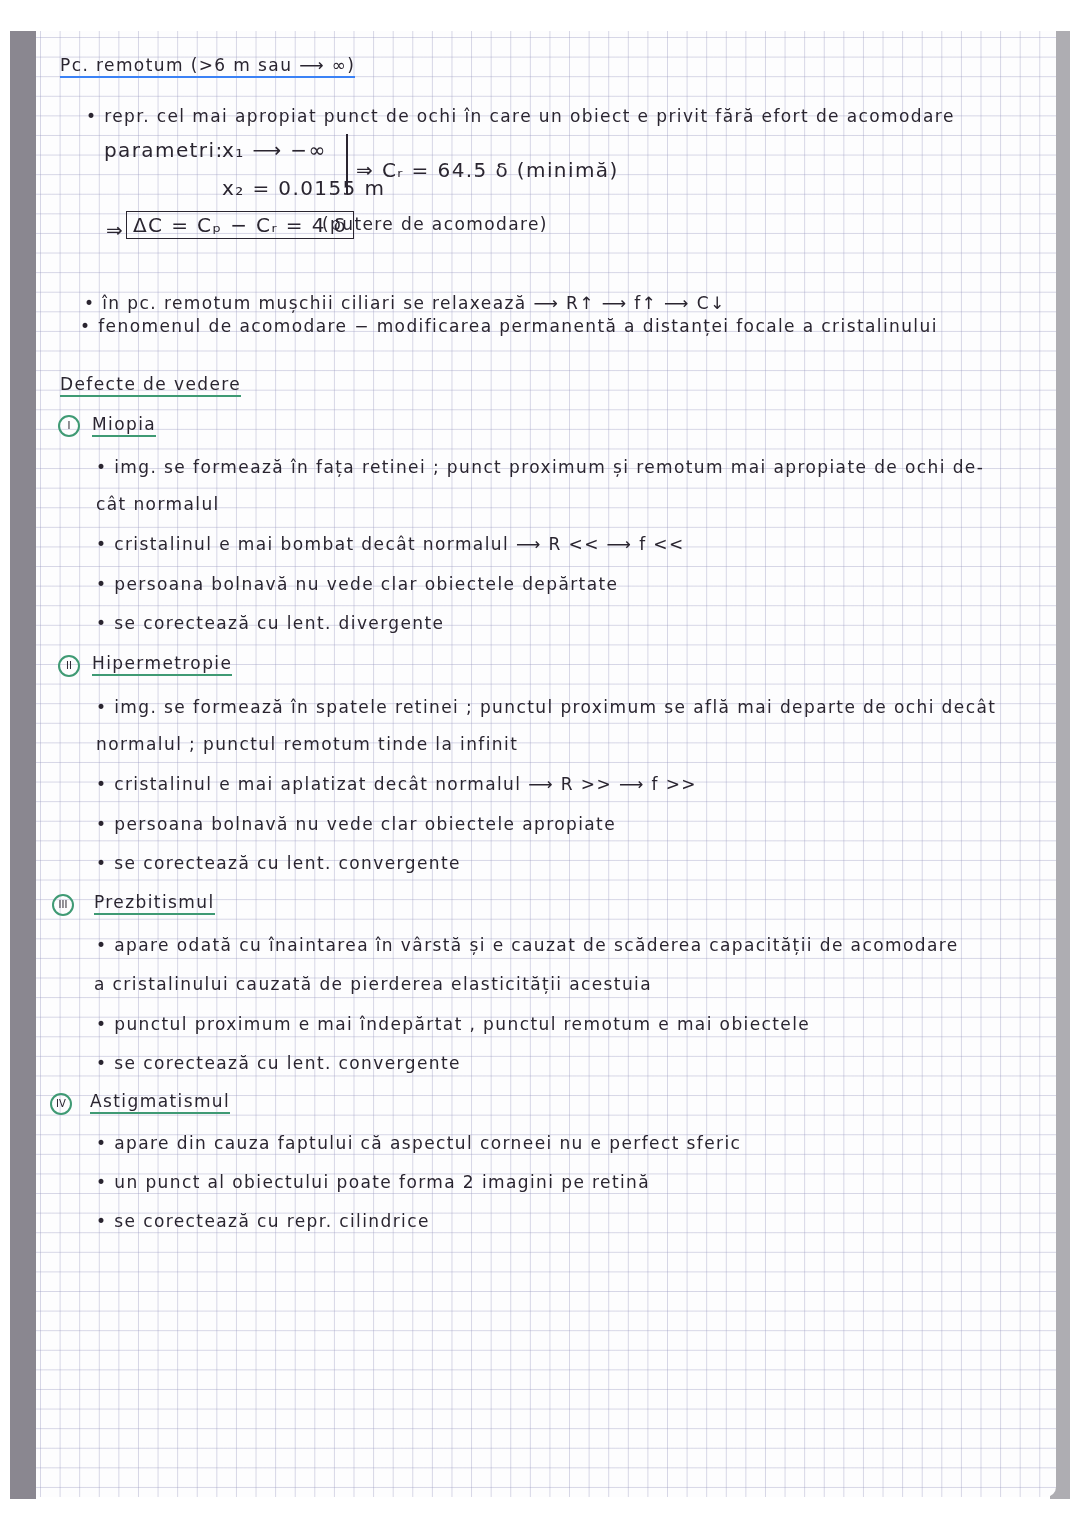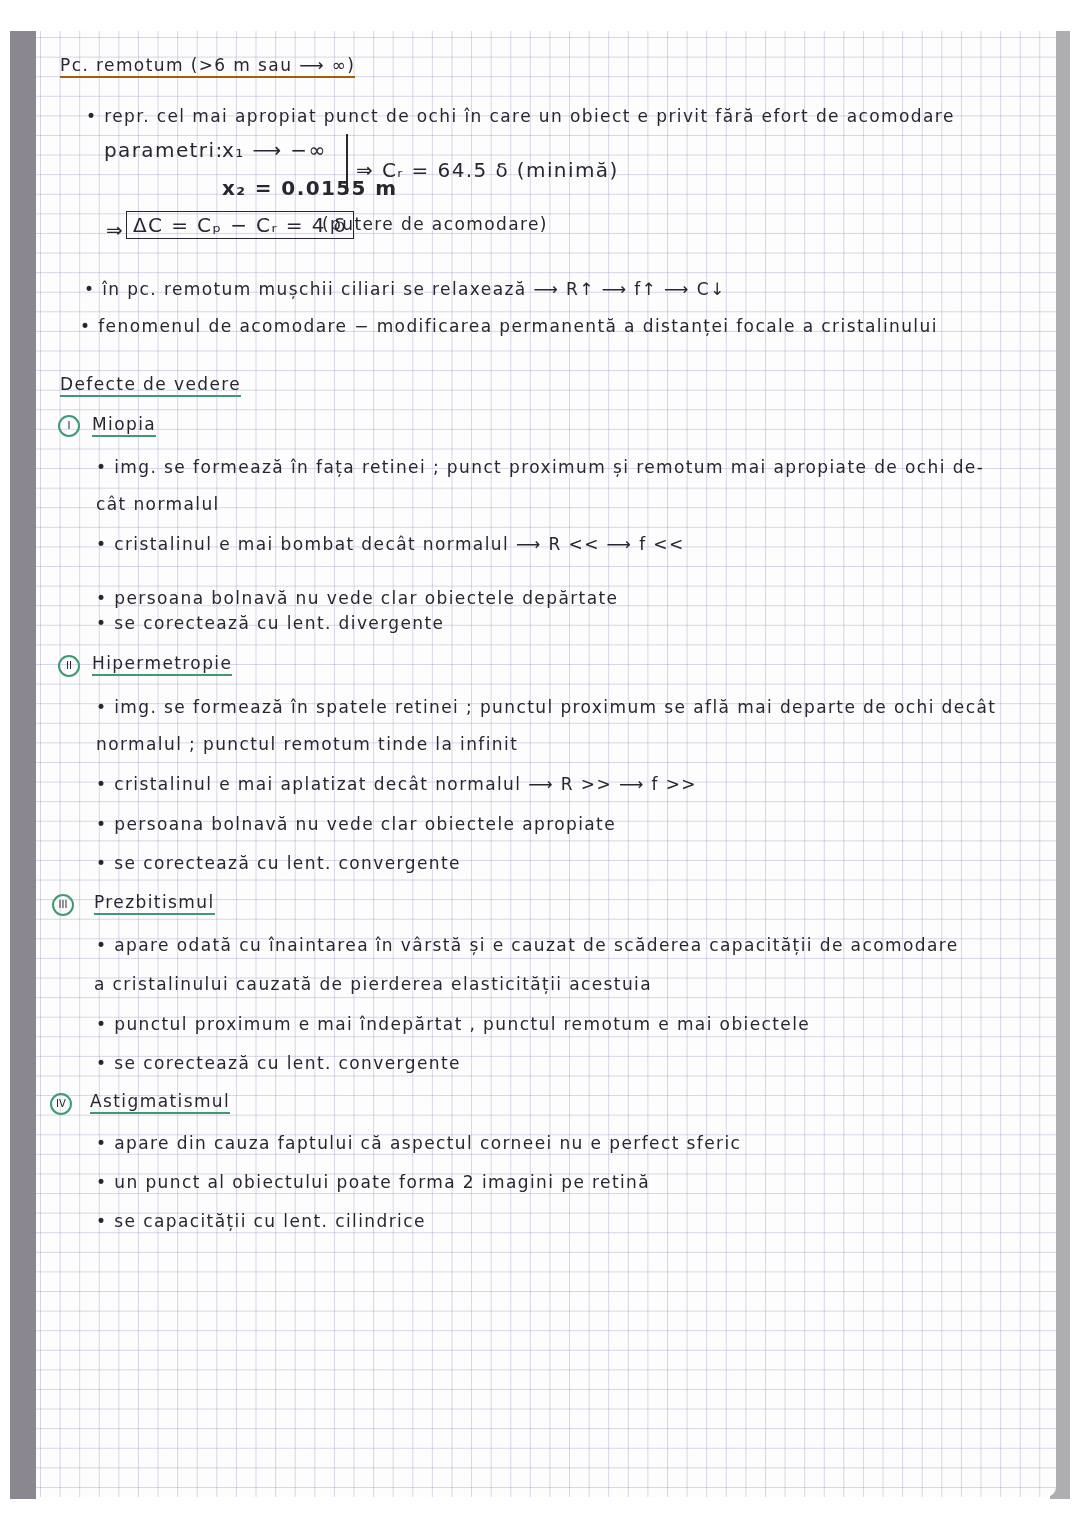--- a/index.html
+++ b/index.html
@@ -19,60 +19,60 @@
     background-image:
       linear-gradient(to right, rgba(150,150,190,0.38) 1px, transparent 1px),
       linear-gradient(to bottom, rgba(150,150,190,0.38) 1px, transparent 1px);
     background-size: 19.6px 19.6px;
     background-position: 4px 6px;
     border-bottom-right-radius: 10px;
   }
   .ink { color: #2a2530; position: absolute; white-space: nowrap; letter-spacing: 1.4px; }
   .t { font-size: 17px; }
   .sm { font-size: 20px; }
-  .heading-blue { border-bottom: 2px solid #a16207; padding-bottom: 1px; }
+  .heading-blue { border-bottom: 2px solid #3b82f6; padding-bottom: 1px; }
   .heading-green { border-bottom: 2px solid #3f9a74; padding-bottom: 1px; }
   .roman {
     position: absolute; width: 18px; height: 18px; border: 2px solid #3f9a74; border-radius: 50%;
     font-size: 10px; line-height: 18px; text-align: center; color: #2a2530; letter-spacing: 0;
   }
   .vbar { position: absolute; width: 2px; background: #2a2530; }
   .boxed { border: 1.5px solid #2a2530; padding: 1px 6px; }
 </style>
 </head>
 <body>
 
 <div class="paper-shadow-left"></div>
 <div class="paper-shadow-right"></div>
 <div class="paper"></div>
 
 <div class="ink t heading-blue" style="left:60px; top:55px;">Pc. remotum (&gt;6 m sau ⟶ ∞)</div>
 <div class="ink t" style="left:86px; top:106px;">• repr. cel mai apropiat punct de ochi în care un obiect e privit fără efort de acomodare</div>
 
 <div class="ink sm" style="left:104px; top:138px;">parametri:</div>
 <div class="ink sm" style="left:222px; top:138px;">x₁ ⟶ −∞</div>
-<div class="ink sm" style="left:222px; top:176px;font-weight:bold;">x₂ = 0.0155 m</div>
+<div class="ink sm" style="left:222px; top:176px;">x₂ = 0.0155 m</div>
 <div class="vbar" style="left:346px; top:134px; height:60px;"></div>
 <div class="ink sm" style="left:356px; top:158px;">⇒ Cᵣ = 64.5 δ (minimă)</div>
 
 <div class="ink sm" style="left:106px; top:218px;">⇒</div>
 <div class="ink sm boxed" style="left:126px; top:211px;">ΔC = Cₚ − Cᵣ = 4 δ</div>
 <div class="ink t" style="left:322px; top:214px;">(putere de acomodare)</div>
 
-<div class="ink t" style="left:84px; top:279px;">• în pc. remotum mușchii ciliari se relaxează ⟶ R↑ ⟶ f↑ ⟶ C↓</div>
+<div class="ink t" style="left:84px; top:293px;">• în pc. remotum mușchii ciliari se relaxează ⟶ R↑ ⟶ f↑ ⟶ C↓</div>
 <div class="ink t" style="left:80px; top:316px;">• fenomenul de acomodare − modificarea permanentă a distanței focale a cristalinului</div>
 
 <div class="ink t heading-green" style="left:60px; top:374px;">Defecte de vedere</div>
 
 <div class="roman" style="left:58px; top:415px;">I</div>
 <div class="ink t heading-green" style="left:92px; top:414px;">Miopia</div>
 <div class="ink t" style="left:96px; top:457px;text-align:right;">• img. se formează în fața retinei ; punct proximum și remotum mai apropiate de ochi de-</div>
 <div class="ink t" style="left:96px; top:494px;">cât normalul</div>
 <div class="ink t" style="left:96px; top:534px;">• cristalinul e mai bombat decât normalul ⟶ R &lt;&lt; ⟶ f &lt;&lt;</div>
-<div class="ink t" style="left:96px; top:588px;">• persoana bolnavă nu vede clar obiectele depărtate</div>
+<div class="ink t" style="left:96px; top:574px;">• persoana bolnavă nu vede clar obiectele depărtate</div>
 <div class="ink t" style="left:96px; top:613px;">• se corectează cu lent. divergente</div>
 
 <div class="roman" style="left:58px; top:655px;">II</div>
 <div class="ink t heading-green" style="left:92px; top:653px;">Hipermetropie</div>
 <div class="ink t" style="left:96px; top:697px;">• img. se formează în spatele retinei ; punctul proximum se află mai departe de ochi decât</div>
 <div class="ink t" style="left:96px; top:734px;">normalul ; punctul remotum tinde la infinit</div>
 <div class="ink t" style="left:96px; top:774px;">• cristalinul e mai aplatizat decât normalul ⟶ R &gt;&gt; ⟶ f &gt;&gt;</div>
 <div class="ink t" style="left:96px; top:814px;">• persoana bolnavă nu vede clar obiectele apropiate</div>
 <div class="ink t" style="left:96px; top:853px;">• se corectează cu lent. convergente</div>
 
@@ -80,13 +80,13 @@
 <div class="ink t heading-green" style="left:94px; top:892px;">Prezbitismul</div>
 <div class="ink t" style="left:96px; top:935px;">• apare odată cu înaintarea în vârstă și e cauzat de scăderea capacității de acomodare</div>
 <div class="ink t" style="left:94px; top:974px;">a cristalinului cauzată de pierderea elasticității acestuia</div>
 <div class="ink t" style="left:96px; top:1014px;">• punctul proximum e mai îndepărtat , punctul remotum e mai obiectele</div>
 <div class="ink t" style="left:96px; top:1053px;">• se corectează cu lent. convergente</div>
 
 <div class="roman" style="left:50px; top:1093px;">IV</div>
 <div class="ink t heading-green" style="left:90px; top:1091px;">Astigmatismul</div>
 <div class="ink t" style="left:96px; top:1133px;">• apare din cauza faptului că aspectul corneei nu e perfect sferic</div>
 <div class="ink t" style="left:96px; top:1172px;">• un punct al obiectului poate forma 2 imagini pe retină</div>
-<div class="ink t" style="left:96px; top:1211px;">• se capacității cu lent. cilindrice</div>
+<div class="ink t" style="left:96px; top:1211px;">• se corectează cu repr. cilindrice</div>
 
 </body></html>

